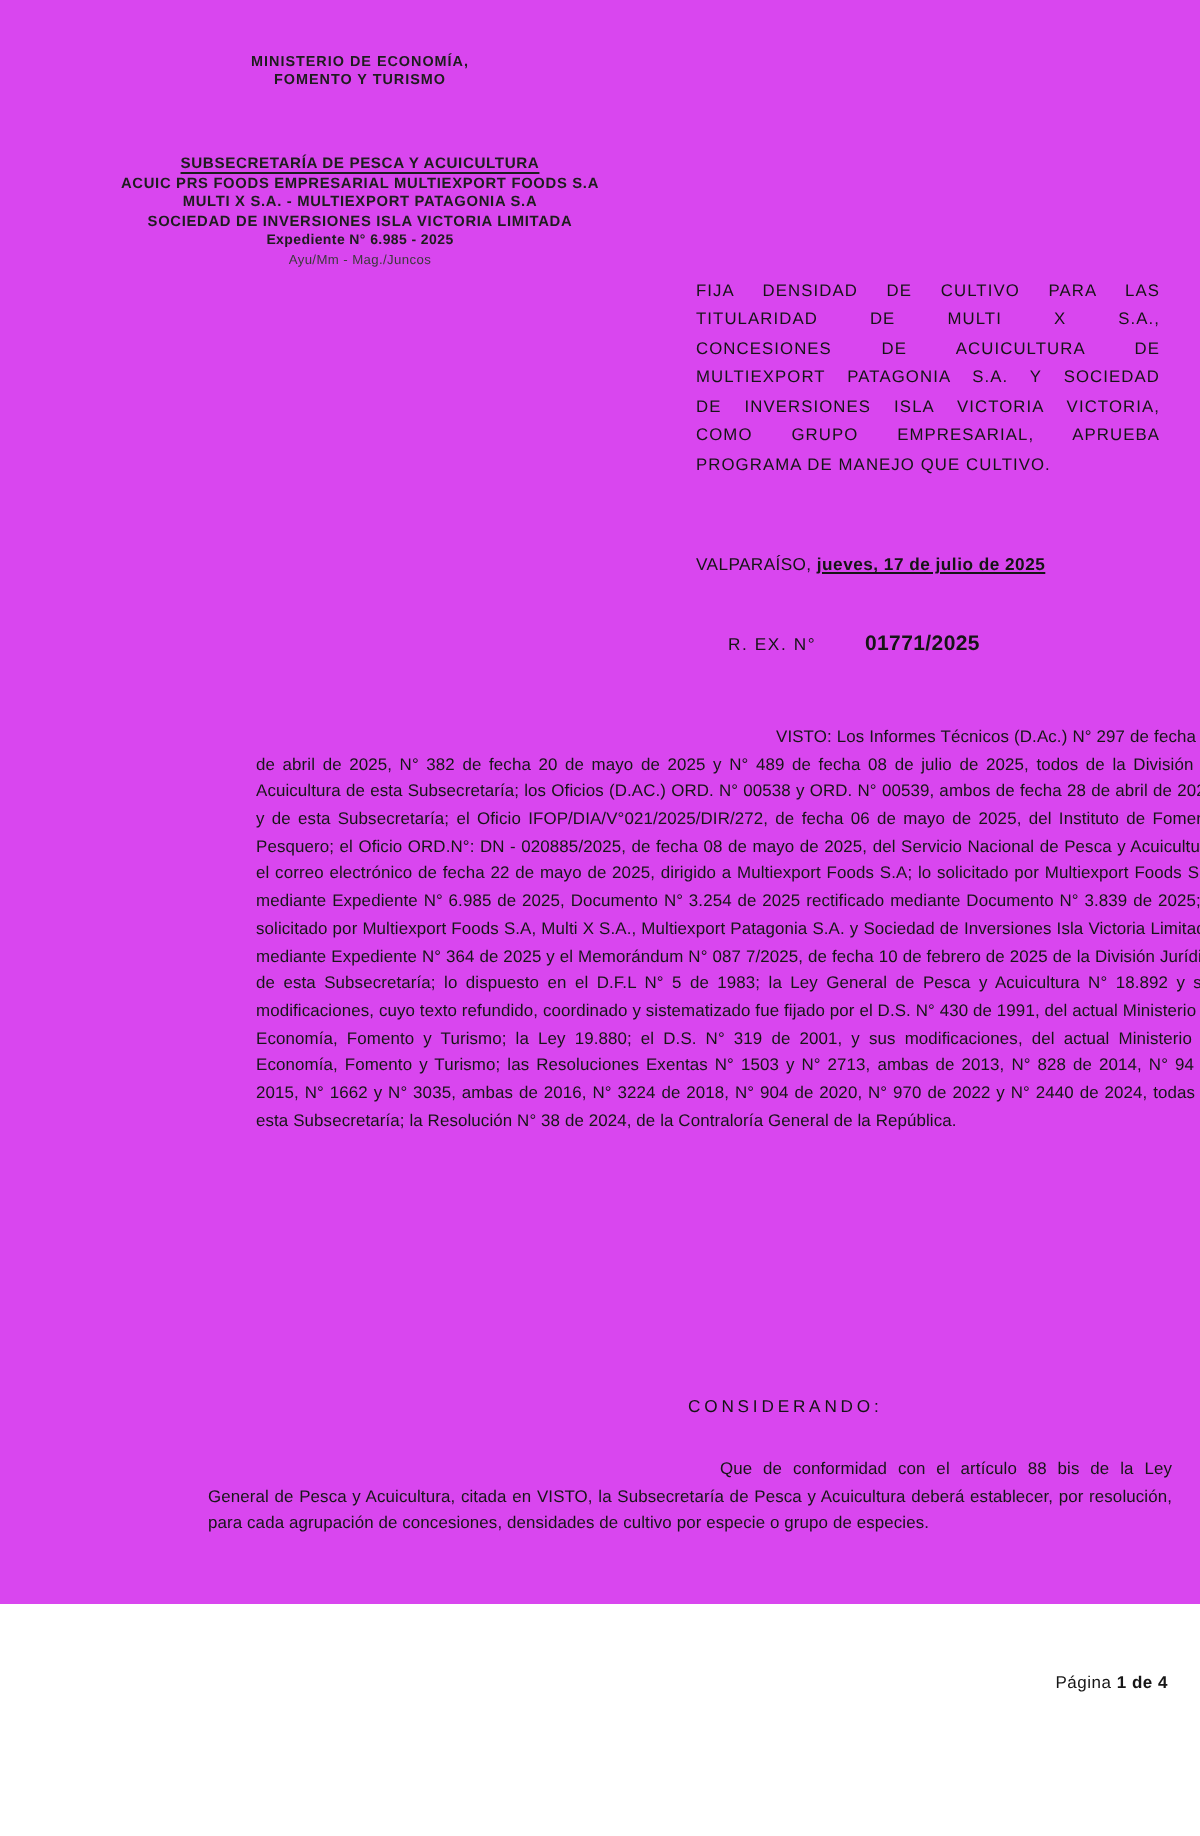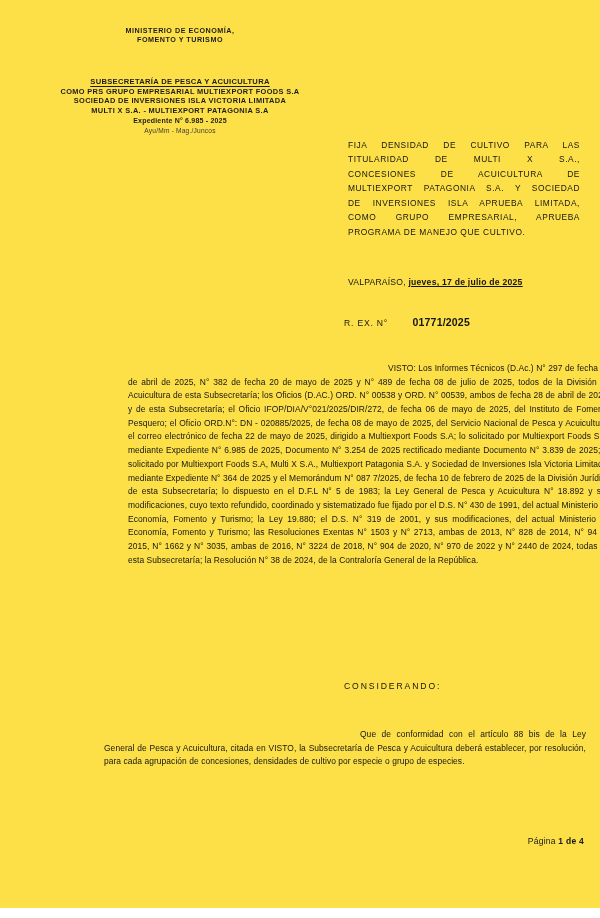--- a/index.html
+++ b/index.html
@@ -14,22 +14,22 @@
     font-family: "Liberation Sans", sans-serif;
     color: #141414;
     position: relative;
     overflow: hidden;
     -webkit-font-smoothing: none;
   }
 
   .page {
     position: relative;
     width: 600px;
-    height: 908px;
-    background: #fde047;
+    height: 802px;
+    background: #d946ef;
     padding: 0;
   }
 
   
   .letterhead {
     position: absolute;
     left: 0;
     top: 26px;
     width: 360px;
     text-align: center;
@@ -95,21 +95,21 @@
     font-size: 8.6px;
     letter-spacing: 0.25px;
     color: #151515;
   }
   .place-date .city { letter-spacing: 0.2px; }
   .place-date .date { font-weight: 700; text-decoration: underline; }
 
   
   .resnum {
     position: absolute;
-    left: 328px;
+    left: 348px;
     top: 316px;
     font-size: 8.6px;
     color: #151515;
     padding-left: 16px;
   }
   .resnum .label { letter-spacing: 0.8px; }
   .resnum .value {
     font-weight: 700;
     font-size: 10.5px;
     margin-left: 22px;
@@ -131,21 +131,21 @@
   .indent-first { text-indent: 260px; }
 
   .section-heading {
     position: absolute;
     left: 344px;
     font-size: 8.6px;
     letter-spacing: 1.9px;
     font-weight: 400;
     color: #141414;
   }
-  #considerando-heading { top: 681px; }
+  #considerando-heading { top: 698px; }
 
   #considerando-block { top: 728px; }
   .indent-cons { text-indent: 256px; }
 
   
   .footer {
     position: absolute;
     right: 16px;
     top: 836px;
     font-size: 8.5px;
@@ -157,33 +157,33 @@
 </style>
 </head>
 <body>
 
 <div class="page">
 
   <div class="letterhead">
     <div class="lh-ministry">MINISTERIO DE ECONOMÍA,</div>
     <div class="lh-ministry">FOMENTO Y TURISMO</div>
     <div class="lh-sub">SUBSECRETARÍA DE PESCA Y ACUICULTURA</div>
-    <div class="lh-line">COMO PRS GRUPO EMPRESARIAL MULTIEXPORT FOODS S.A</div>
+    <div class="lh-line">ACUIC PRS FOODS EMPRESARIAL MULTIEXPORT FOODS S.A</div>
+    <div class="lh-line">MULTI X S.A. - MULTIEXPORT PATAGONIA S.A</div>
     <div class="lh-line">SOCIEDAD DE INVERSIONES ISLA VICTORIA LIMITADA</div>
-    <div class="lh-line">MULTI X S.A. - MULTIEXPORT PATAGONIA S.A</div>
     <div class="lh-exp">Expediente N° 6.985 - 2025</div>
     <div class="lh-ayu">Ayu/Mm - Mag./Juncos</div>
   </div>
 
   <div class="title-block">
     <div>FIJA DENSIDAD DE CULTIVO PARA LAS</div>
     <div>TITULARIDAD DE MULTI X S.A.,</div>
     <div>CONCESIONES DE ACUICULTURA DE</div>
     <div>MULTIEXPORT PATAGONIA S.A. Y SOCIEDAD</div>
-    <div>DE INVERSIONES ISLA APRUEBA LIMITADA,</div>
+    <div>DE INVERSIONES ISLA VICTORIA VICTORIA,</div>
     <div>COMO GRUPO EMPRESARIAL, APRUEBA</div>
     <div class="last">PROGRAMA DE MANEJO QUE CULTIVO.</div>
   </div>
 
   <div class="place-date">
     <span class="city">VALPARAÍSO,</span>
     <span class="date">jueves, 17 de julio de 2025</span>
   </div>
 
   <div class="resnum">

